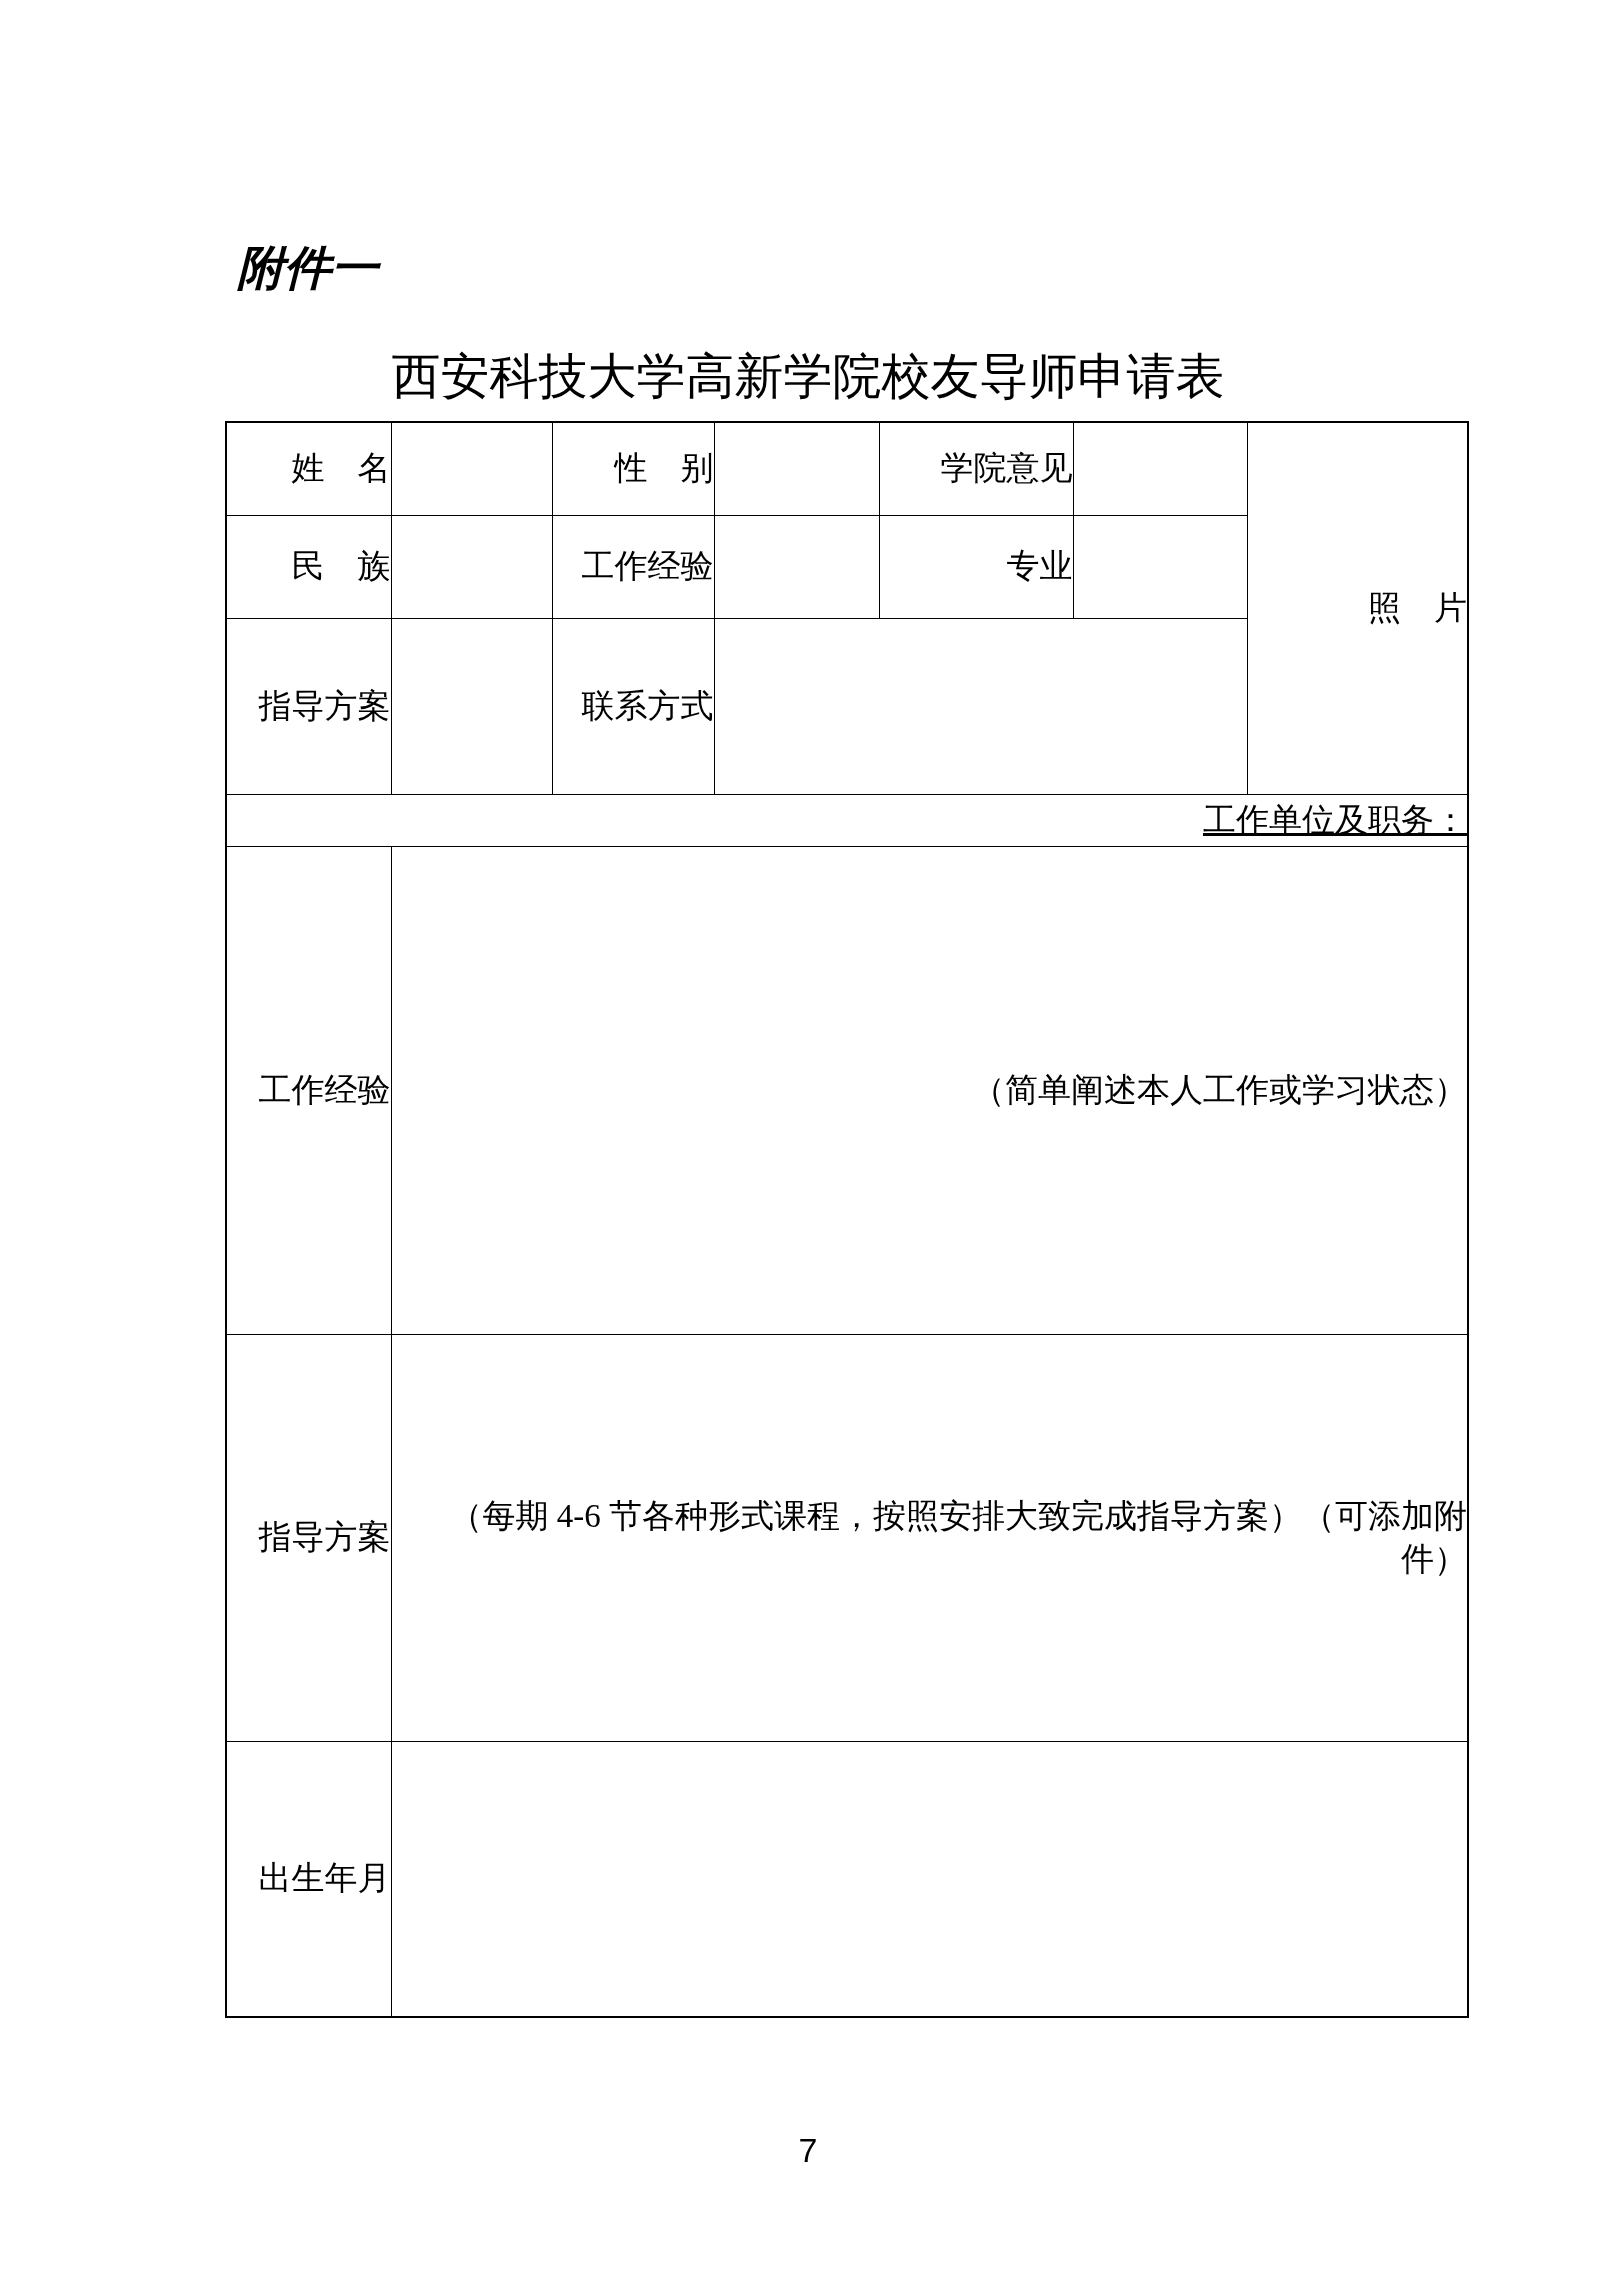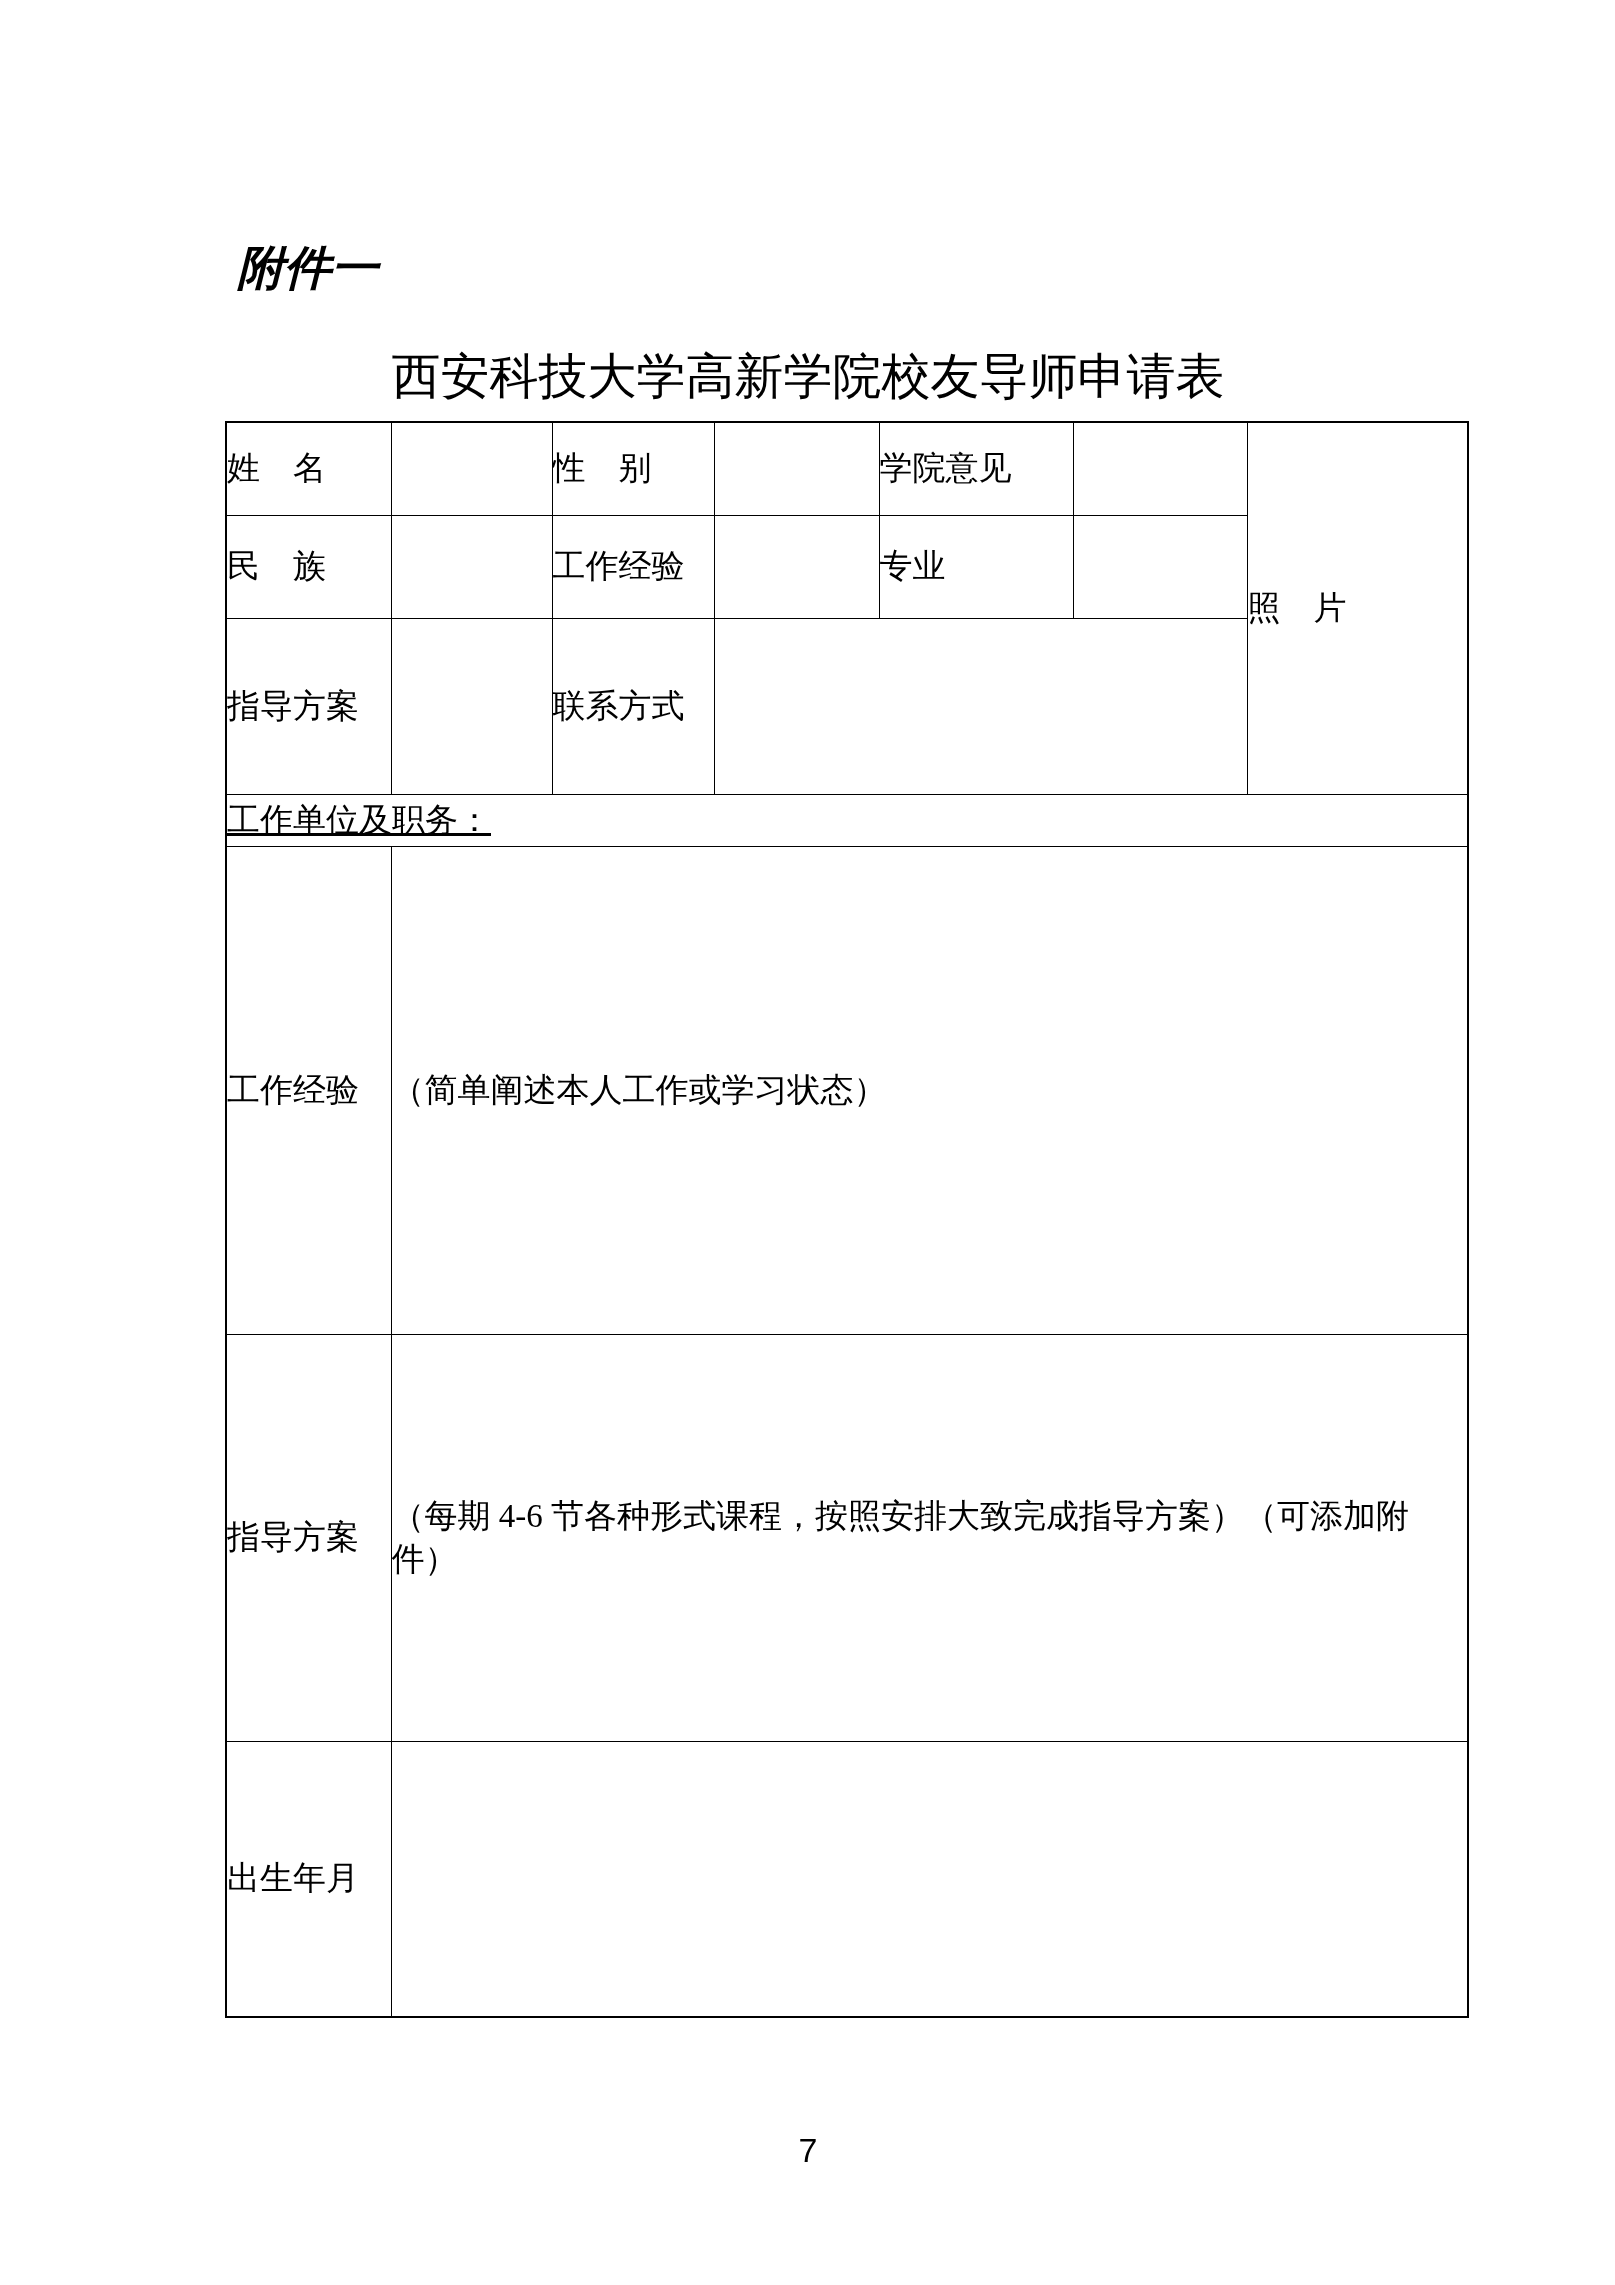--- a/index.html
+++ b/index.html
@@ -26,21 +26,21 @@
   }
   table.form {
     position:absolute; left:225px; top:421px;
     width:1241px;
     border-collapse:collapse; table-layout:fixed;
     border:2.7px solid #000;
   }
   table.form td {
     border:1.8px solid #000;
     font-size:33px; line-height:1.3;
-    text-align:left; vertical-align:middle;
+    text-align:right; vertical-align:middle;
     padding:0;
     overflow:hidden;
   }
   tr.r1 { height:93px; }
   tr.r2 { height:103px; }
   tr.r3 { height:176px; }
   tr.r4 { height:52px;text-decoration:underline;  }
   tr.r5 { height:488px; }
   tr.r6 { height:407px; }
   tr.r7 { height:276px; }

